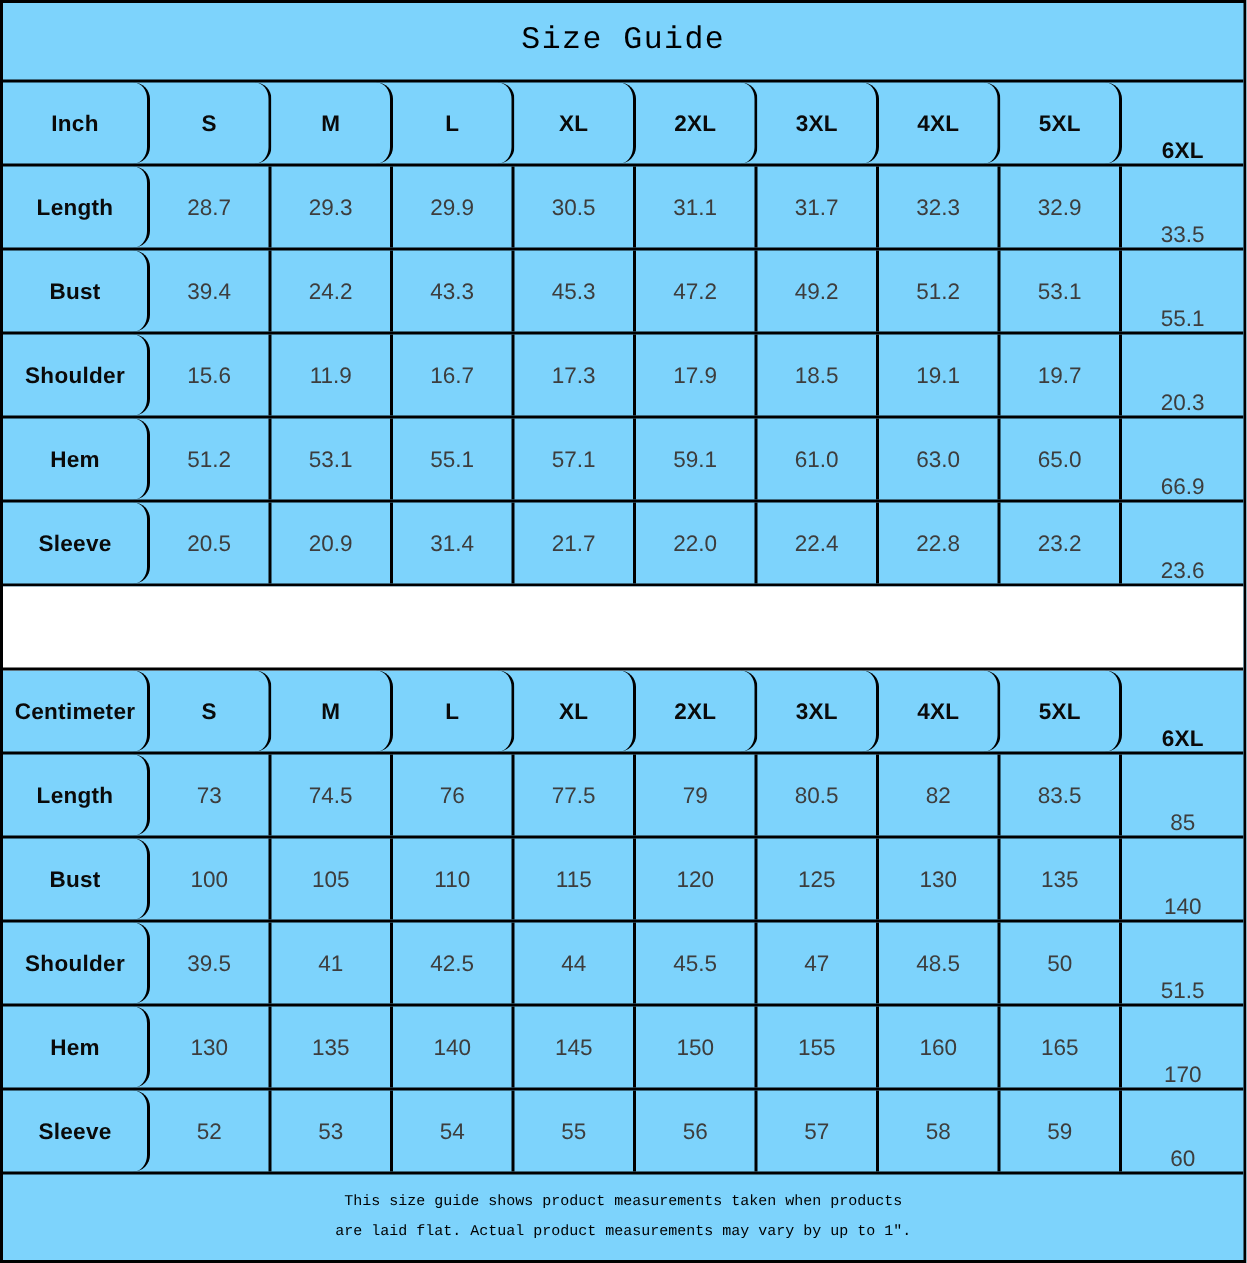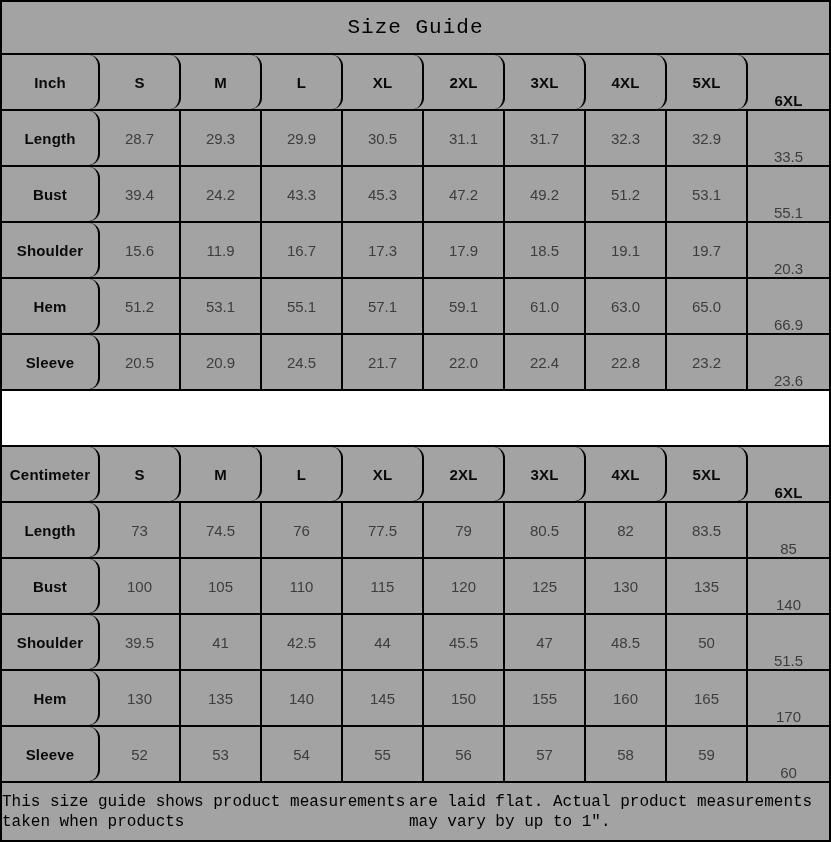--- a/index.html
+++ b/index.html
@@ -3,21 +3,21 @@
 <meta charset="utf-8">
 <style>
   * { margin: 0; padding: 0; box-sizing: border-box; }
   html, body { background: #fff; }
   body { font-family: "Liberation Sans", sans-serif; }
 
   .doc {
     width: 831px;
     height: 842px;
     border: 2px solid #000;
-    background: #a3a3a3;
+    background: #7dd3fc;
     display: flex;
     flex-direction: column;
     overflow: hidden;
   }
 
   .title-row {
     height: 53px;
     flex: 0 0 53px;
     border-bottom: 2px solid #000;
     display: flex;
@@ -55,25 +55,25 @@
   .spacer-row {
     flex: 0 0 56px;
     height: 56px;
     border-bottom: 2px solid #000;
     background: #fff;
   }
 
   .footer {
     flex: 1 1 auto;
     display: flex;
-    flex-direction: row;
+    flex-direction: column;
     align-items: center;
     justify-content: center;
     font-family: "Liberation Mono", monospace;
-    font-size: 16px;
+    font-size: 10px;
     color: #000;
     line-height: 20px;
   }
 </style>
 </head>
 <body>
 
 <div class="doc">
 
   <div class="title-row">Size Guide</div>
@@ -136,21 +136,21 @@
       <div class="c v">59.1</div>
       <div class="c v">61.0</div>
       <div class="c v">63.0</div>
       <div class="c v">65.0</div>
       <div class="c v">66.9</div>
     </div>
     <div class="t-row">
       <div class="c h">Sleeve</div>
       <div class="c v">20.5</div>
       <div class="c v">20.9</div>
-      <div class="c v">24.5</div>
+      <div class="c v">31.4</div>
       <div class="c v">21.7</div>
       <div class="c v">22.0</div>
       <div class="c v">22.4</div>
       <div class="c v">22.8</div>
       <div class="c v">23.2</div>
       <div class="c v">23.6</div>
     </div>
   </div>
 
   <div class="spacer-row"></div>

